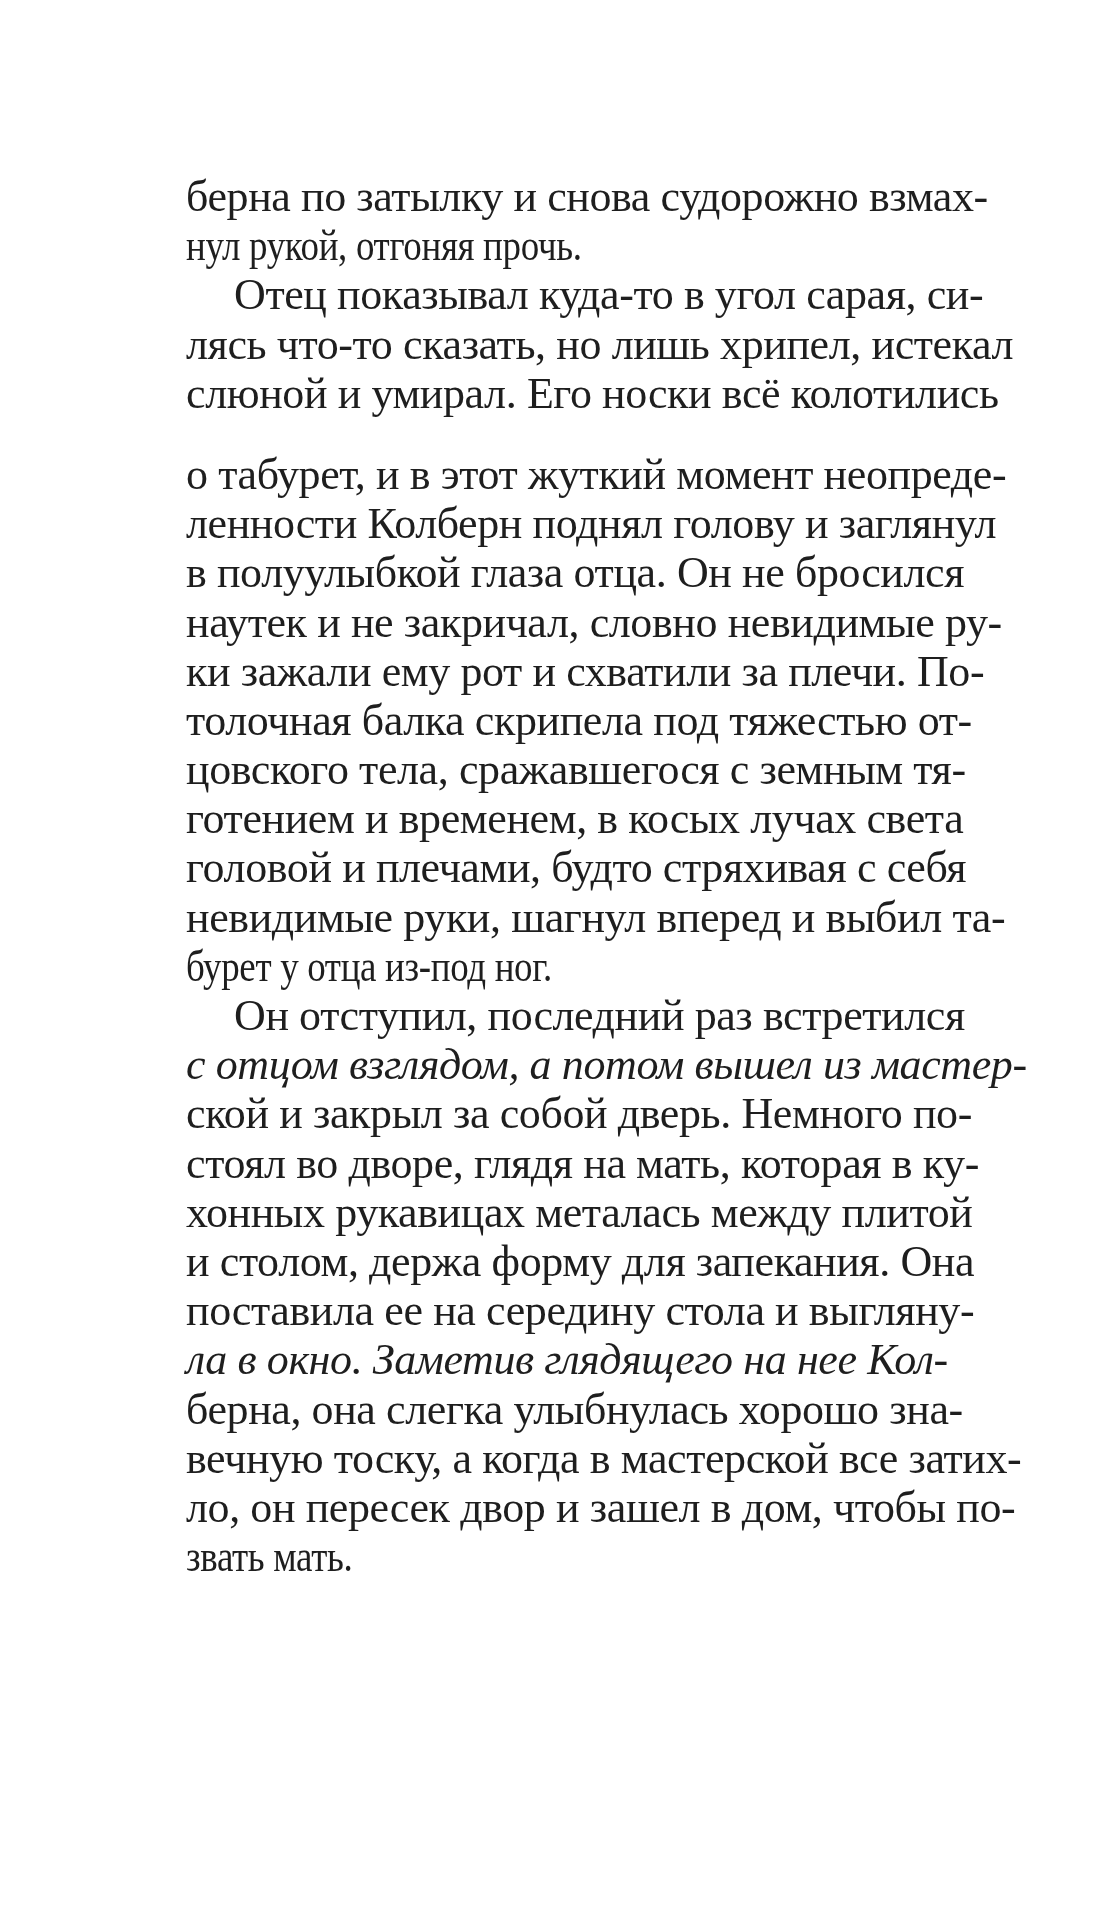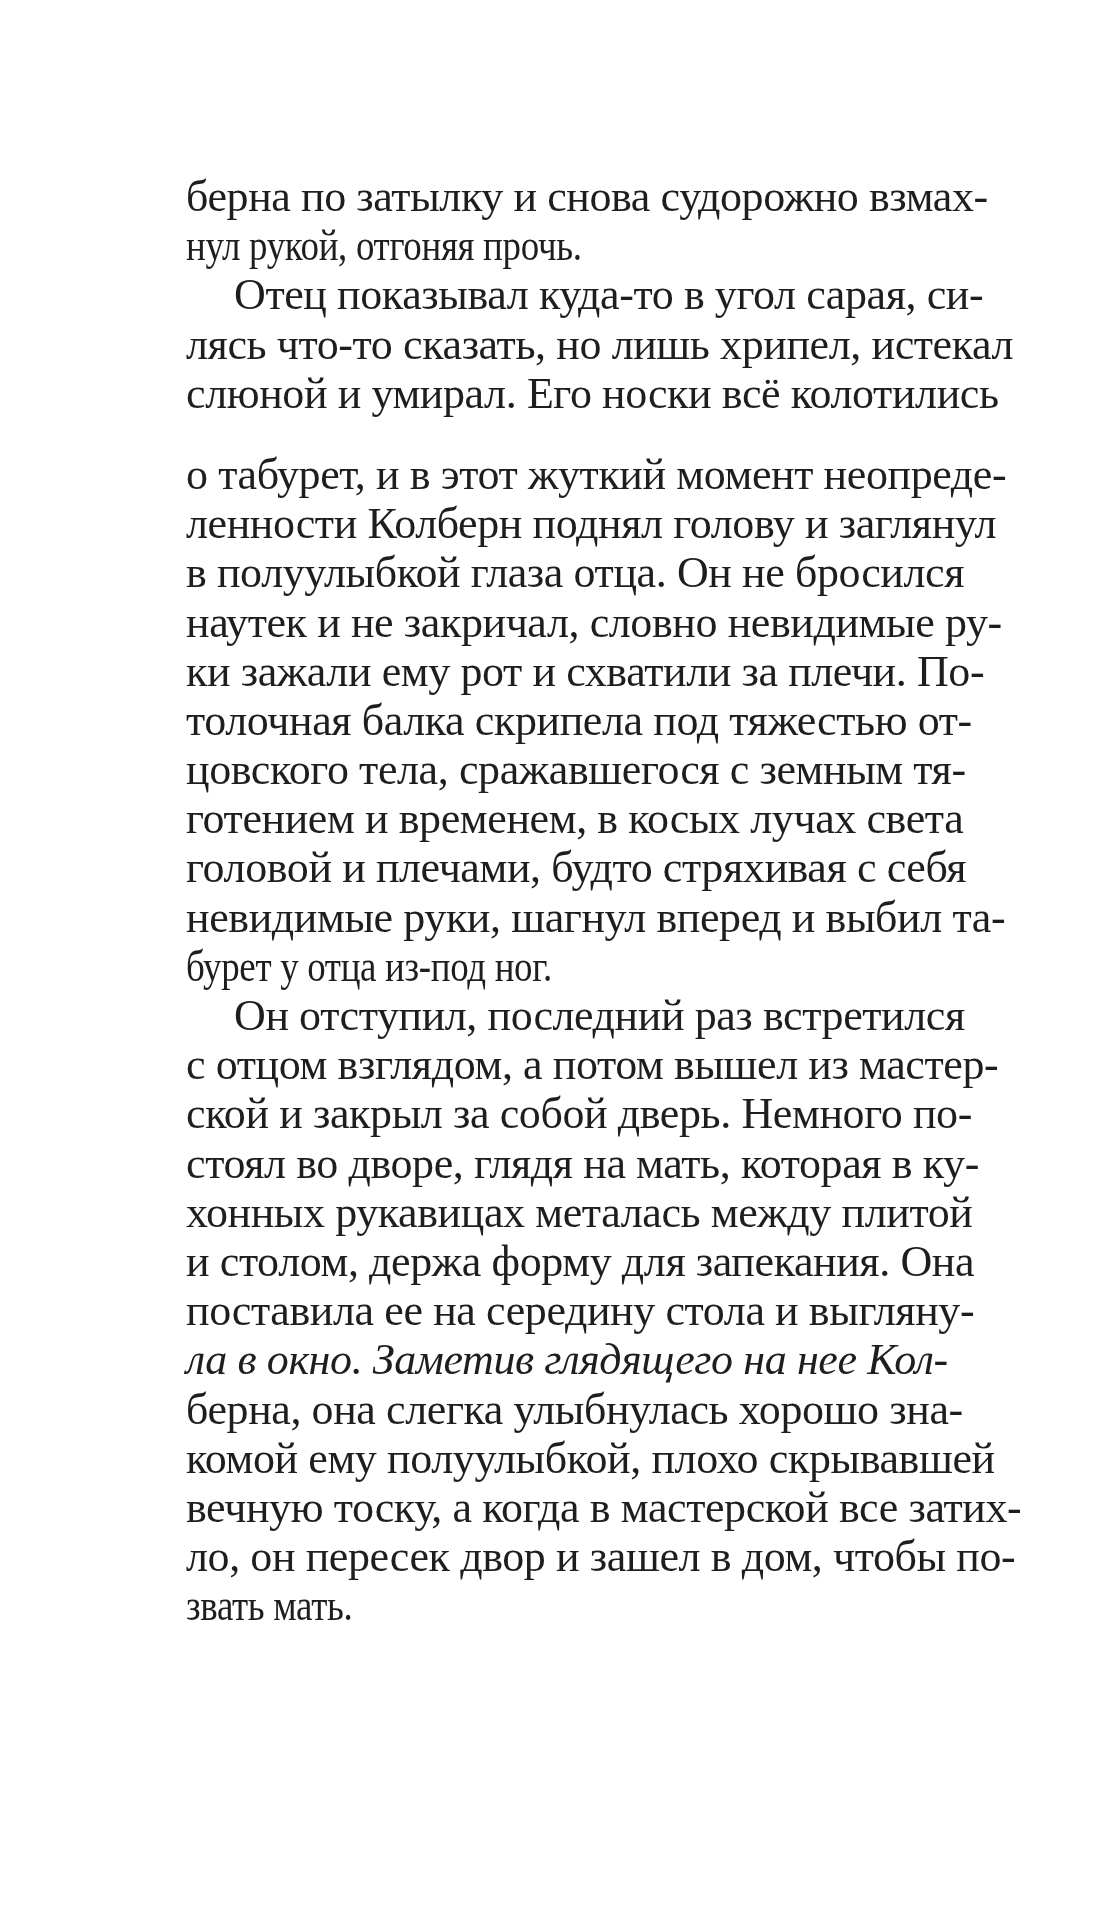--- a/index.html
+++ b/index.html
@@ -61,26 +61,25 @@
     <span class="line" style="display: block;">толочная балка скрипела под тяжестью от-</span>
     <span class="line" style="display: block;">цовского тела, сражавшегося с земным тя-</span>
     <span class="line" style="display: block;">готением и временем, в косых лучах света</span>
     <span class="line" style="display: block;">головой и плечами, будто стряхивая с себя</span>
     <span class="line" style="display: block;">невидимые руки, шагнул вперед и выбил та-</span>
     <span class="line last" style="display: block; transform: scaleX(0.84);">бурет у отца из-под ног.</span>
   </div>
 
   <div>
     <span class="line indent" style="display: block;">Он отступил, последний раз встретился</span>
-    <span class="line" style="display: block;">с отцом взглядом, а потом вышел из мастер-</span>
+    <span class="line" style="display: block; font-style: italic;">с отцом взглядом, а потом вышел из мастер-</span>
     <span class="line" style="display: block;">ской и закрыл за собой дверь. Немного по-</span>
     <span class="line" style="display: block;">стоял во дворе, глядя на мать, которая в ку-</span>
     <span class="line" style="display: block;">хонных рукавицах металась между плитой</span>
     <span class="line" style="display: block;">и столом, держа форму для запекания. Она</span>
     <span class="line" style="display: block;">поставила ее на середину стола и выгляну-</span>
     <span class="line" style="display: block; font-style: italic;">ла в окно. Заметив глядящего на нее Кол-</span>
     <span class="line" style="display: block;">берна, она слегка улыбнулась хорошо зна-</span>
-    <span class="line" style="display: block;">комой ему полуулыбкой, плохо скрывавшей</span>
     <span class="line" style="display: block;">вечную тоску, а когда в мастерской все затих-</span>
     <span class="line" style="display: block;">ло, он пересек двор и зашел в дом, чтобы по-</span>
     <span class="line last" style="display: block; transform: scaleX(0.84);">звать мать.</span>
   </div>
 </div>
 
 </body></html>

